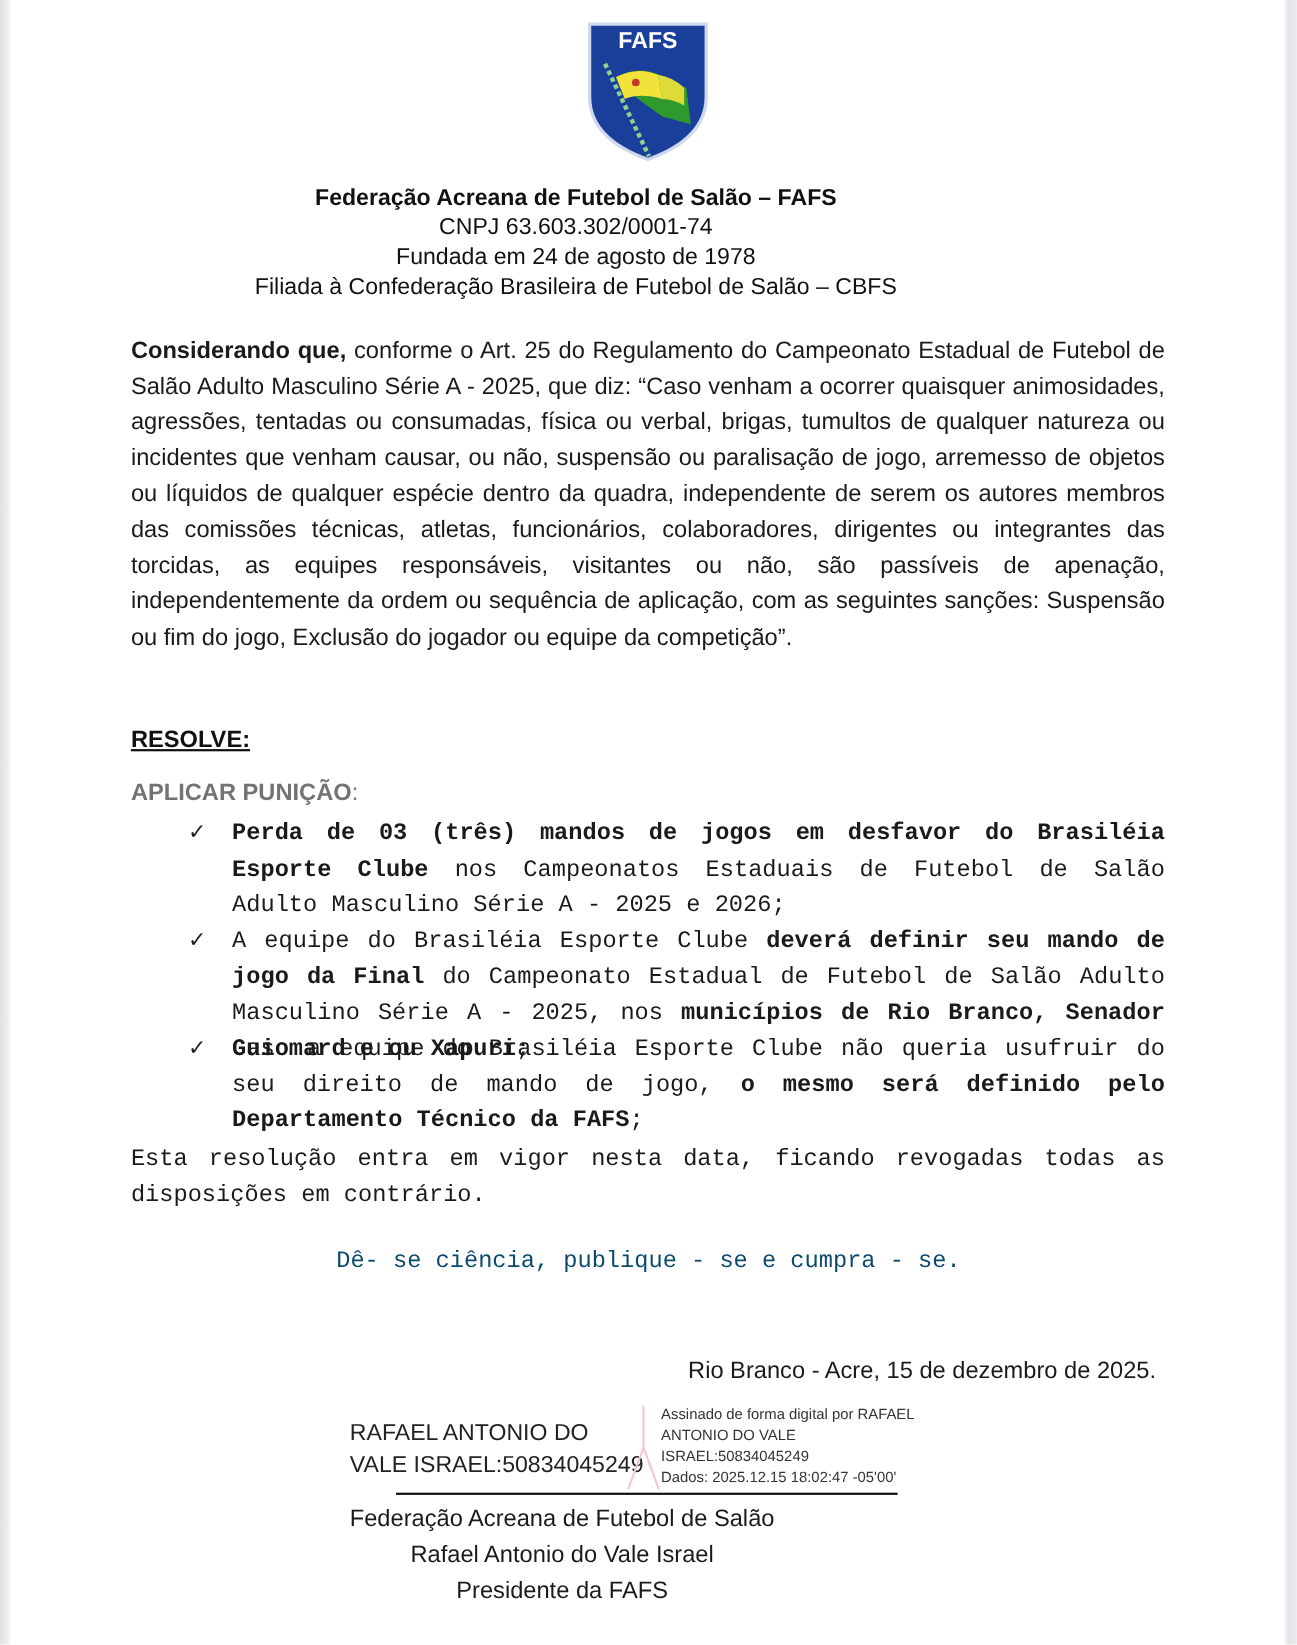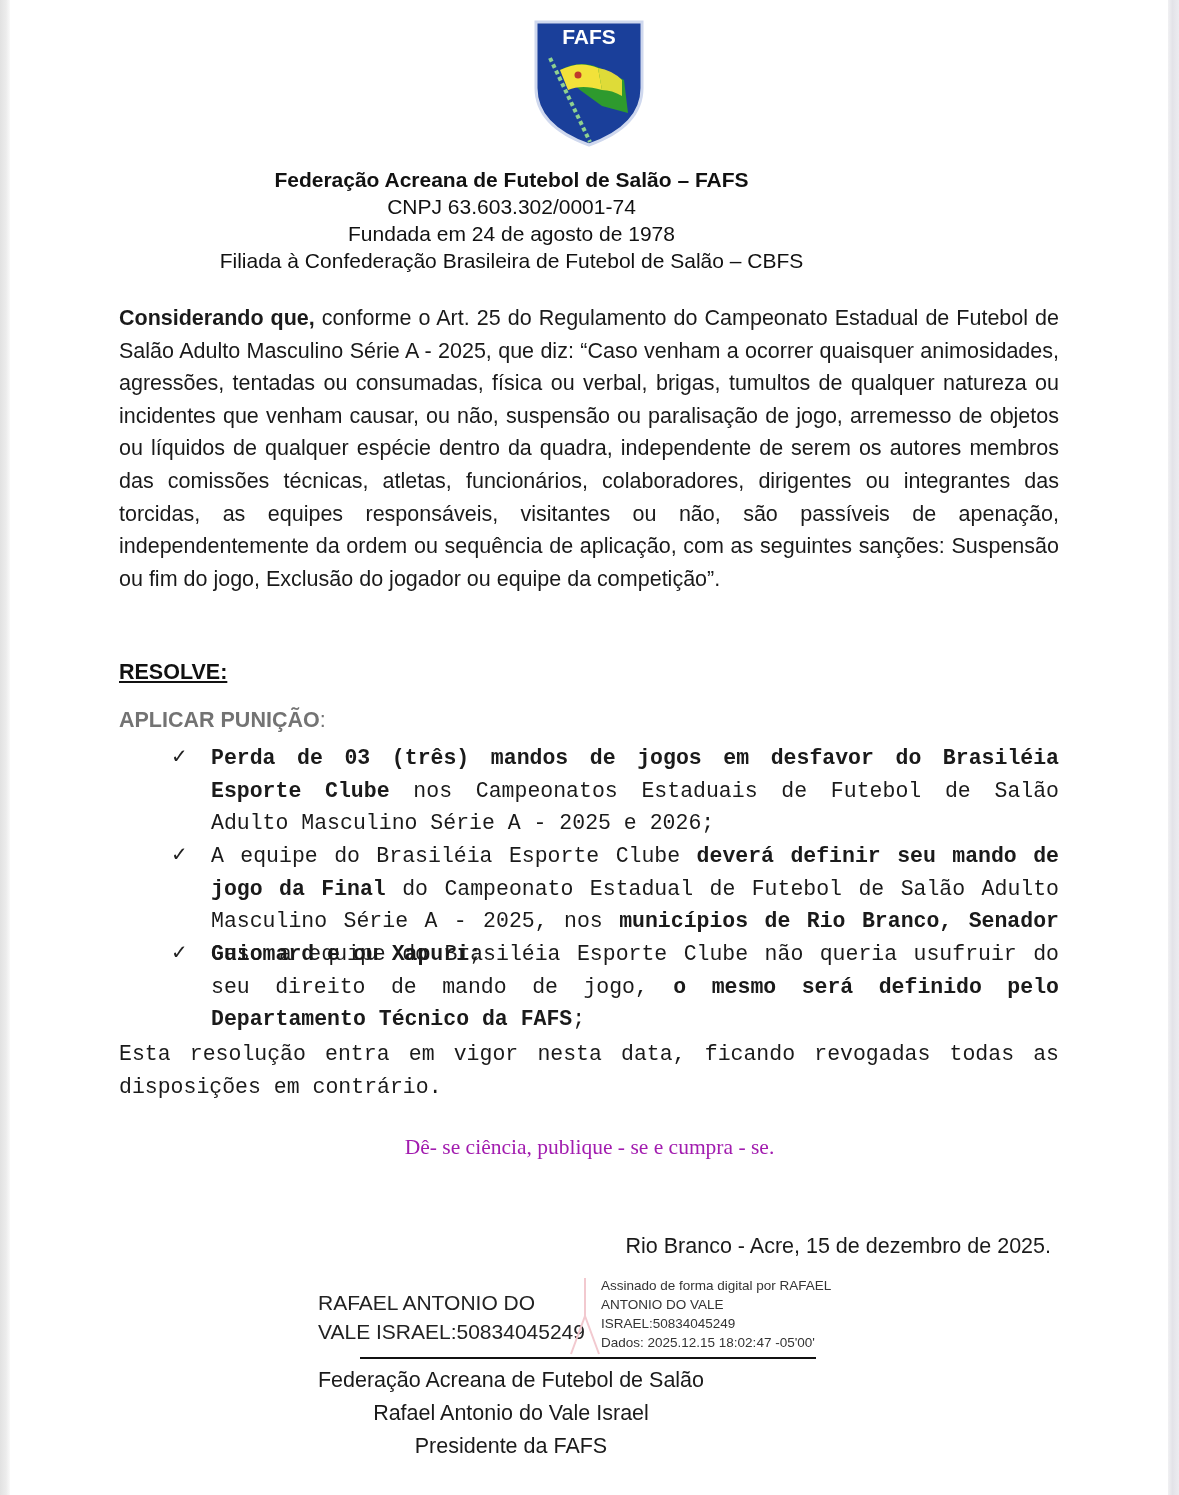--- a/index.html
+++ b/index.html
@@ -12,21 +12,21 @@
     position: absolute; left: 0; top: 0; width: 10px; height: 1495px;
     background: linear-gradient(to right, #e2e2e2, #ececec 60%, #fafafa);
   }
   .edge-right {
     position: absolute; right: 0; top: 0; width: 11px; height: 1495px;
     background: linear-gradient(to right, #f1f1f3, #e3e3e8 40%, #ececf0);
   }
   .logo { position: absolute; left: 532px; top: 18px; width: 114px; height: 130px; }
 
   .header { position: absolute; left: 0; width: 1023px; text-align: center;
-    font-family: "Liberation Sans", sans-serif; font-size: 21px; line-height: 27px; color: #111; }
+    font-family: "Liberation Sans", sans-serif; font-size: 21px; line-height: 27px; color: #111; padding-left: 12px; }
   .header .org { font-weight: bold; }
 
   .body-text { position: absolute; left: 119px; width: 940px;
     font-family: "Liberation Sans Narrow", "Liberation Sans", sans-serif;
     font-size: 21.5px; line-height: 32.6px; color: #1a1a1a; text-align: justify; }
   .consider { top: 302px; }
   .b { font-weight: bold; margin-top: 32px; }
 
   .resolve { position: absolute; left: 119px; top: 660px; font-size: 21.5px;
     font-family: "Liberation Sans", sans-serif; font-weight: bold; text-decoration: underline; color: #111; }
@@ -34,21 +34,21 @@
     font-family: "Liberation Sans", sans-serif; color: #737373; }
   .apply .b { font-weight: bold; }
 
   .item { position: absolute; left: 211px; width: 848px; font-size: 21.5px; line-height: 32.6px;
     font-family: Liberation Mono, monospace; color: #1a1a1a; text-align: justify; }
   .check { position: absolute; left: 171px; font-size: 20px; color: #222; }
 
   .closing { position: absolute; left: 119px; width: 940px; top: 1038px; font-size: 21.5px;
     line-height: 32.6px; font-family: Liberation Mono, monospace; text-align: justify; color: #1a1a1a; }
   .publish { position: absolute; left: 0; width: 1179px; top: 1135px; text-align: center; font-size: 21.5px;
-    font-family: Liberation Serif, serif; color: #a21caf; }
+    font-family: Liberation Mono, monospace; color: #0c4a6e; }
   .city-date { position: absolute; right: 128px; top: 1234px; font-size: 21.5px;
     font-family: "Liberation Sans", sans-serif; color: #1a1a1a; }
 
   .sig-name { position: absolute; left: 318px; top: 1288px; font-size: 21px; line-height: 29px;
     font-family: "Liberation Sans Narrow", "Liberation Sans", sans-serif; color: #222; }
   .sig-meta { position: absolute; left: 601px; top: 1276px; font-size: 13.5px; line-height: 19px;
     font-family: "Liberation Sans", sans-serif; color: #333; }
   .sig-stamp { position: absolute; left: 565px; top: 1276px; width: 40px; height: 80px; }
   .sig-line { position: absolute; left: 360px; top: 1357px; width: 456px; height: 2px; background: #111; }
 

